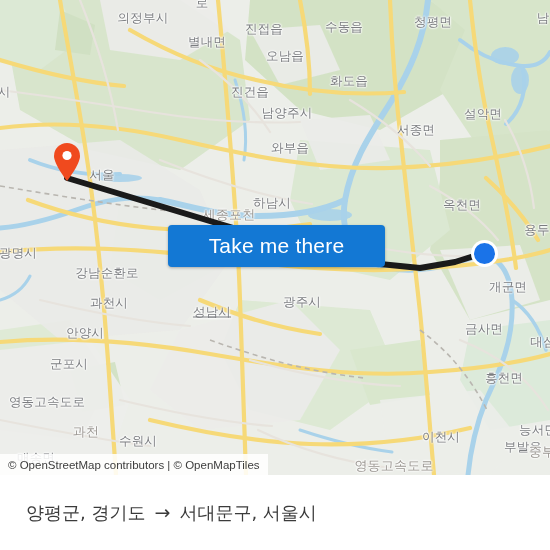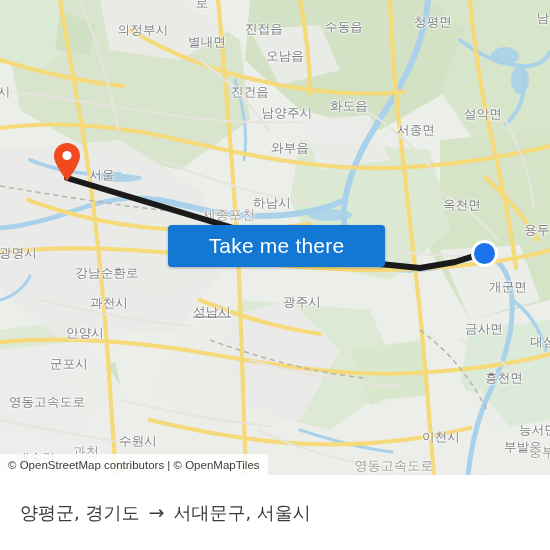--- a/index.html
+++ b/index.html
@@ -143,20 +143,21 @@
     padding: 0 20px;
     box-sizing: border-box;
   }
   #route-summary {
     display: flex;
     align-items: center;
     font-size: 18px;
     color: #3b3b3b;
     font-family: "DejaVu Sans", "Liberation Sans", sans-serif;
     white-space: nowrap;
+    margin-left: 6px;
   }
   #route-summary .arrow {
     margin: 0 9px;
     font-size: 19px;
     color: #3b3b3b;
     line-height: 1;
   }
   #brand {
     display: flex;
     align-items: center;
@@ -277,31 +278,31 @@
       </g>
 
       <g fill="none" stroke="#b9b6b0" stroke-width="1.6" stroke-dasharray="5,4">
         <path d="M0,186 C60,196 120,206 180,212"></path>
         <path d="M210,340 C260,358 310,372 364,378"></path>
         <path d="M420,330 C450,352 472,380 488,412"></path>
       </g>
     </svg>
 
     <div id="map-labels">
-        <div class="maplabel" style="left: 143px; top: 30px;">의정부시</div>
+        <div class="maplabel" style="left: 143px; top: 18px;">의정부시</div>
         <div class="maplabel" style="left: 202px; top: 3px;">로</div>
         <div class="maplabel" style="left: 264px; top: 29px;">진접읍</div>
         <div class="maplabel" style="left: 344px; top: 27px;">수동읍</div>
         <div class="maplabel" style="left: 433px; top: 22px;">청평면</div>
         <div class="maplabel" style="left: 543px; top: 18px;">남</div>
         <div class="maplabel" style="left: 207px; top: 42px;">별내면</div>
         <div class="maplabel" style="left: 285px; top: 56px;">오남읍</div>
         <div class="maplabel" style="left: 4px; top: 92px;">시</div>
         <div class="maplabel" style="left: 250px; top: 92px; text-align: right;">진건읍</div>
-        <div class="maplabel" style="left: 349px; top: 106px;">화도읍</div>
+        <div class="maplabel" style="left: 349px; top: 81px;">화도읍</div>
         <div class="maplabel" style="left: 483px; top: 90px; margin-top: 24px;">설악면</div>
         <div class="maplabel" style="left: 287px; top: 113px;">남양주시</div>
         <div class="maplabel" style="left: 416px; top: 130px;">서종면</div>
         <div class="maplabel" style="left: 290px; top: 148px;">와부읍</div>
         <div class="maplabel" style="left: 102px; top: 175px;">서울</div>
         <div class="maplabel road" style="left: 229px; top: 215px;">세종포천</div>
         <div class="maplabel" style="left: 272px; top: 203px;">하남시</div>
         <div class="maplabel" style="left: 462px; top: 205px;">옥천면</div>
         <div class="maplabel" style="left: 537px; top: 230px;">용두</div>
         <div class="maplabel" style="left: 18px; top: 253px;">광명시</div>
@@ -315,21 +316,21 @@
         <div class="maplabel" style="left: 85px; top: 333px;">안양시</div>
         <div class="maplabel" style="left: 69px; top: 364px;">군포시</div>
         <div class="maplabel" style="left: 504px; top: 378px;">흥천면</div>
         <div class="maplabel" style="left: 47px; top: 402px;">영동고속도로</div>
         <div class="maplabel" style="left: 441px; top: 437px;">이천시</div>
         <div class="maplabel" style="left: 482px; top: 447px; margin-left: 41px;">부발읍</div>
         <div class="maplabel" style="left: 538px; top: 430px;">능서면</div>
         <div class="maplabel" style="left: 138px; top: 441px;">수원시</div>
         <div class="maplabel" style="left: 36px; top: 458px;">매송면</div>
         <div class="maplabel road" style="left: 394px; top: 466px;">영동고속도로</div>
-        <div class="maplabel road" style="left: 86px; top: 452px;">과천</div>
+        <div class="maplabel road" style="left: 86px; top: 432px;">과천</div>
         <div class="maplabel road" style="left: 542px; top: 452px;">중부</div>
       </div>
 
     <svg id="route-svg" viewBox="0 0 550 475">
       <path id="route-path" d="M 67,178 L 260,236 L 305,250 L 360,262 L 420,268 L 455,262 L 484,253" fill="none" stroke="#1a1a1a" stroke-width="6" stroke-linecap="round" stroke-linejoin="round"></path>
     </svg>
 
     <div class="pin-origin">
       <svg viewBox="0 0 30 40" width="30" height="40">
         <path id="pin-body" d="M15,39 C15,39 28,22.5 28,14 A13,13 0 1 0 2,14 C2,22.5 15,39 15,39 Z" fill="#f04a1e"></path>

